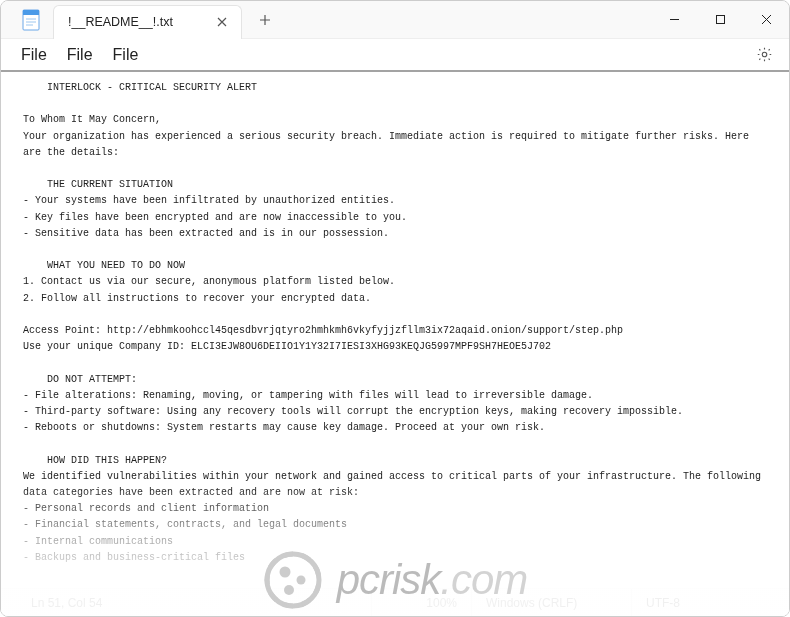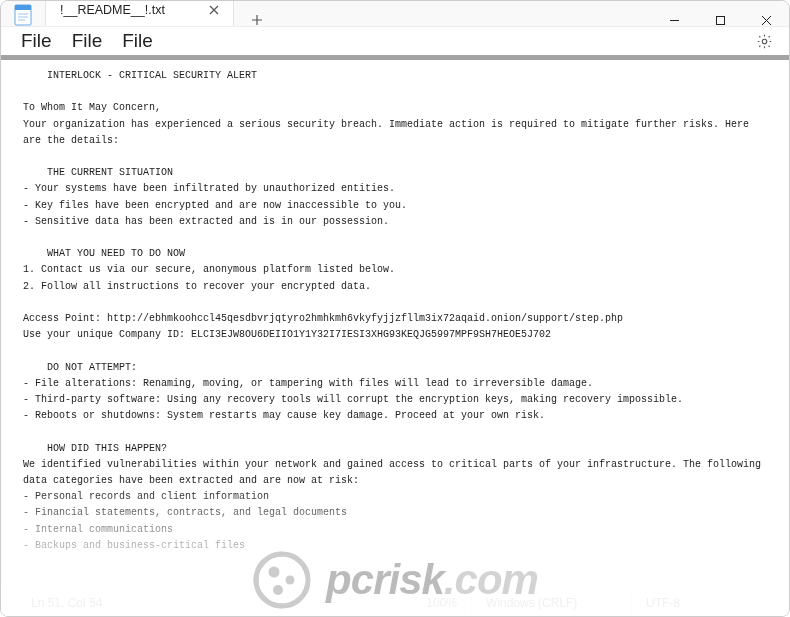--- a/index.html
+++ b/index.html
@@ -10,24 +10,25 @@
     font-family: "Segoe UI", Arial, sans-serif;
     overflow: hidden;
     position: relative;
     border: 1px solid #ccc;
     border-radius: 8px;
   }
 
   
   .titlebar {
     display: flex;
-    align-items: flex-end;
-    height: 26px;
+    align-items: center;
+    height: 38px;
     background: #f9f9f9;
     border-bottom: 1px solid #eee;
+    padding-left: 8px;
   }
   .app-icon {
     width: 44px;
     display: flex;
     align-items: center;
     justify-content: center;
   }
   .notepad-svg { width: 18px; height: 22px; }
   .tab {
     display: flex;
@@ -67,22 +68,22 @@
     color: #222;
   }
   .wc svg { width: 11px; height: 11px; }
 
   
   .menubar {
     display: flex;
     align-items: center;
     height: 33px;
     padding: 0 10px;
-    border-bottom: 5px solid #a3a3a3;
-    font-size: 19px;
+    border-bottom: 2px solid #a3a3a3;
+    font-size: 16px;
     color: #222;
     background:#fff;
   }
   .menu-item { padding: 4px 10px; border-radius:4px;}
   .menubar-spacer { flex: 1; }
   .settings-btn {
     width: 30px; height: 30px;
     display: flex; align-items: center; justify-content: center;
     color: #555;
   }
@@ -147,21 +148,21 @@
     padding-bottom: 6px;
     opacity: 0.5;
   }
   .wm-logo {
     width: 60px; height: 60px;
   }
   .wm-text {
     font-family: Arial, sans-serif;
     font-size: 42px;
     font-style: italic;
-    font-weight: 700;
+    font-weight: 400;
     letter-spacing: -1px;
     color: #7a7a7a;
   }
   .wm-text .dot { color: #a8a8a8; font-style: italic; }
 </style>
 </head>
 <body>
 
 <div class="titlebar">
   <div class="app-icon">

